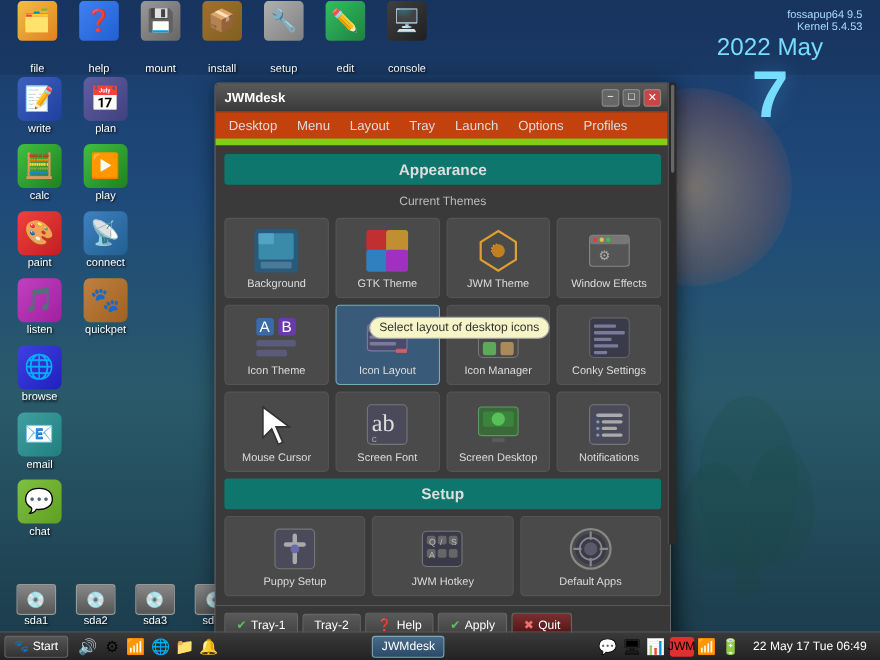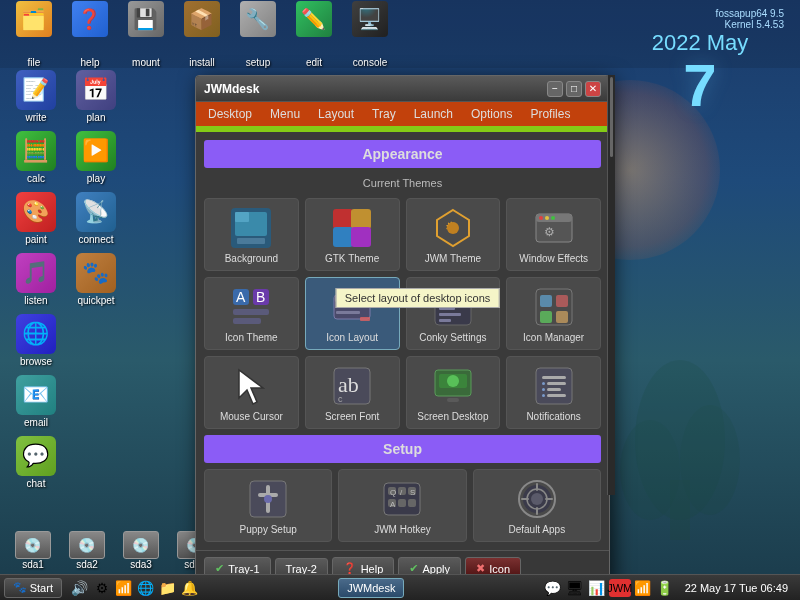--- a/index.html
+++ b/index.html
@@ -300,21 +300,21 @@
       overflow-y: auto;
       max-height: 420px;
     }
 
     .section-header {
       text-align: center;
       color: #ddd;
       font-size: 14px;
       font-weight: bold;
       padding: 6px 0;
-      background: #8b5cf6;
+      background: #0f766e;
       border-radius: 3px;
       margin-bottom: 6px;
     }
     .subsection-header {
       text-align: center;
       color: #bbb;
       font-size: 11px;
       padding: 3px 0;
       margin-bottom: 6px;
     }
@@ -359,21 +359,21 @@
     }
 
     
     .tooltip-popup {
       position: absolute;
       background: #f5f5c8;
       border: 1px solid #aaa;
       color: #333;
       font-size: 11px;
       padding: 3px 8px;
-      border-radius: 0;
+      border-radius: 10px;
       white-space: nowrap;
       z-index: 100;
       top: 10px;
       left: 50%;
       transform: translateX(-10%);
       pointer-events: none;
     }
 
     
     #window-footer {
@@ -626,42 +626,42 @@
               <circle cx="34" cy="10" r="3" fill="#e04040" opacity="0.8"></circle>
               <rect x="28" y="30" width="10" height="4" rx="1" fill="#e06060" opacity="0.8"></rect>
             </svg>
           </div>
           <span class="item-label">Icon Layout</span>
         </div>
 
         <div class="grid-item">
           <div class="item-icon">
             <svg width="40" height="40" viewBox="0 0 40 40">
+              <rect x="2" y="2" width="36" height="36" rx="4" fill="#4a4a4a" stroke="#777" stroke-width="1"></rect>
+              <rect x="6" y="8" width="12" height="12" rx="2" fill="#5a8aaa"></rect>
+              <rect x="22" y="8" width="12" height="12" rx="2" fill="#aa5a5a"></rect>
+              <rect x="6" y="24" width="12" height="12" rx="2" fill="#5aaa5a"></rect>
+              <rect x="22" y="24" width="12" height="12" rx="2" fill="#aa8a5a"></rect>
+            </svg>
+          </div>
+          <span class="item-label">Icon Manager</span>
+        </div>
+
+        <div class="grid-item">
+          <div class="item-icon">
+            <svg width="40" height="40" viewBox="0 0 40 40">
               <rect x="2" y="2" width="36" height="36" rx="4" fill="#3a3a4a" stroke="#666" stroke-width="1"></rect>
               <rect x="6" y="8" width="20" height="3" rx="1" fill="#7a7a9a"></rect>
               <rect x="6" y="14" width="28" height="3" rx="1" fill="#7a7a9a"></rect>
               <rect x="6" y="20" width="16" height="3" rx="1" fill="#7a7a9a"></rect>
               <rect x="6" y="26" width="22" height="3" rx="1" fill="#7a7a9a"></rect>
               <rect x="6" y="32" width="12" height="3" rx="1" fill="#7a7a9a"></rect>
             </svg>
           </div>
           <span class="item-label">Conky Settings</span>
-        </div>
-
-        <div class="grid-item">
-          <div class="item-icon">
-            <svg width="40" height="40" viewBox="0 0 40 40">
-              <rect x="2" y="2" width="36" height="36" rx="4" fill="#4a4a4a" stroke="#777" stroke-width="1"></rect>
-              <rect x="6" y="8" width="12" height="12" rx="2" fill="#5a8aaa"></rect>
-              <rect x="22" y="8" width="12" height="12" rx="2" fill="#aa5a5a"></rect>
-              <rect x="6" y="24" width="12" height="12" rx="2" fill="#5aaa5a"></rect>
-              <rect x="22" y="24" width="12" height="12" rx="2" fill="#aa8a5a"></rect>
-            </svg>
-          </div>
-          <span class="item-label">Icon Manager</span>
         </div>
       </div>
 
       <div class="items-grid">
 
         <div class="grid-item">
           <div class="item-icon">
             <svg width="40" height="40" viewBox="0 0 40 40">
               <polygon points="8,4 8,32 16,24 22,38 26,36 20,22 32,22" fill="white" stroke="#333" stroke-width="1.5"></polygon>
             </svg>
@@ -773,21 +773,21 @@
       <button class="footer-btn">
         <span style="color:#60a0ff;">❓</span>
         <span>Help</span>
       </button>
       <button class="footer-btn">
         <span style="color:#60c060;">✔</span>
         <span>Apply</span>
       </button>
       <button class="footer-btn" style="background:linear-gradient(180deg,#7a3030,#4a1010);">
         <span style="color:#f07070;">✖</span>
-        <span>Icon</span>
+        <span>Quit</span>
       </button>
     </div>
   </div>
 
   <div style="position:absolute;top:75px;left:607px;width:8px;height:420px;background:#2a2a2a;border-left:1px solid #555;">
     <div style="height:80px;background:#666;border-radius:4px;margin:2px;"></div>
   </div>
 
   <div id="taskbar-bottom">
     <button class="taskbar-btn">

